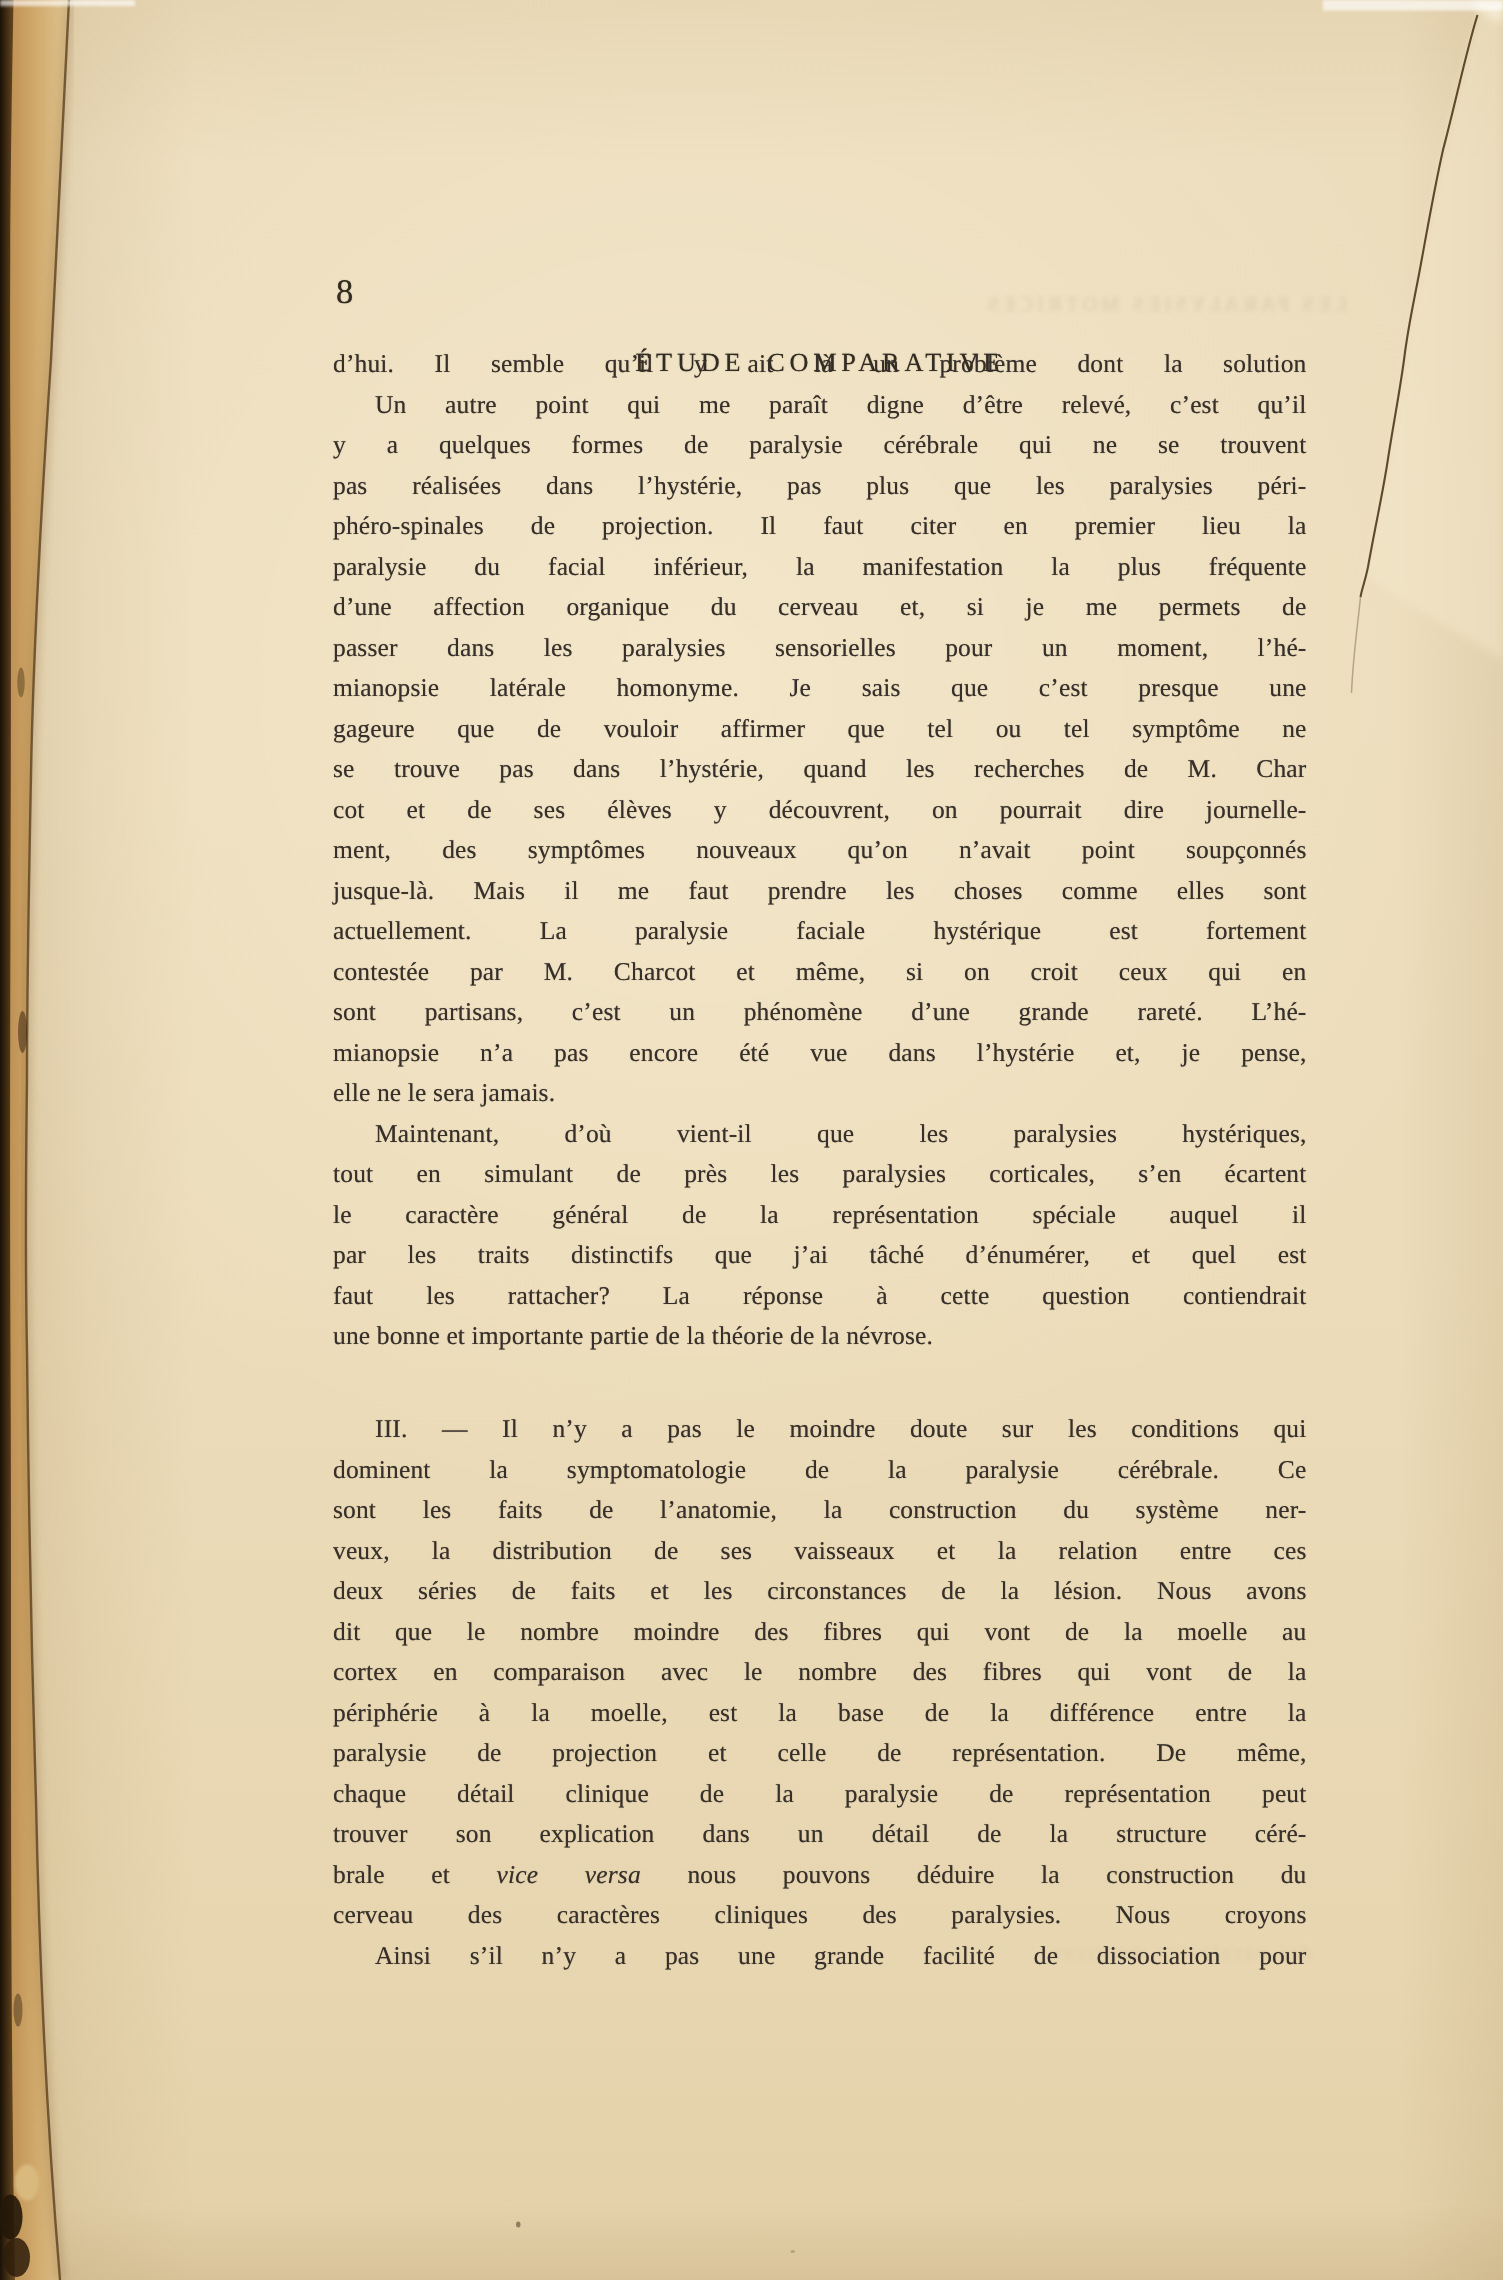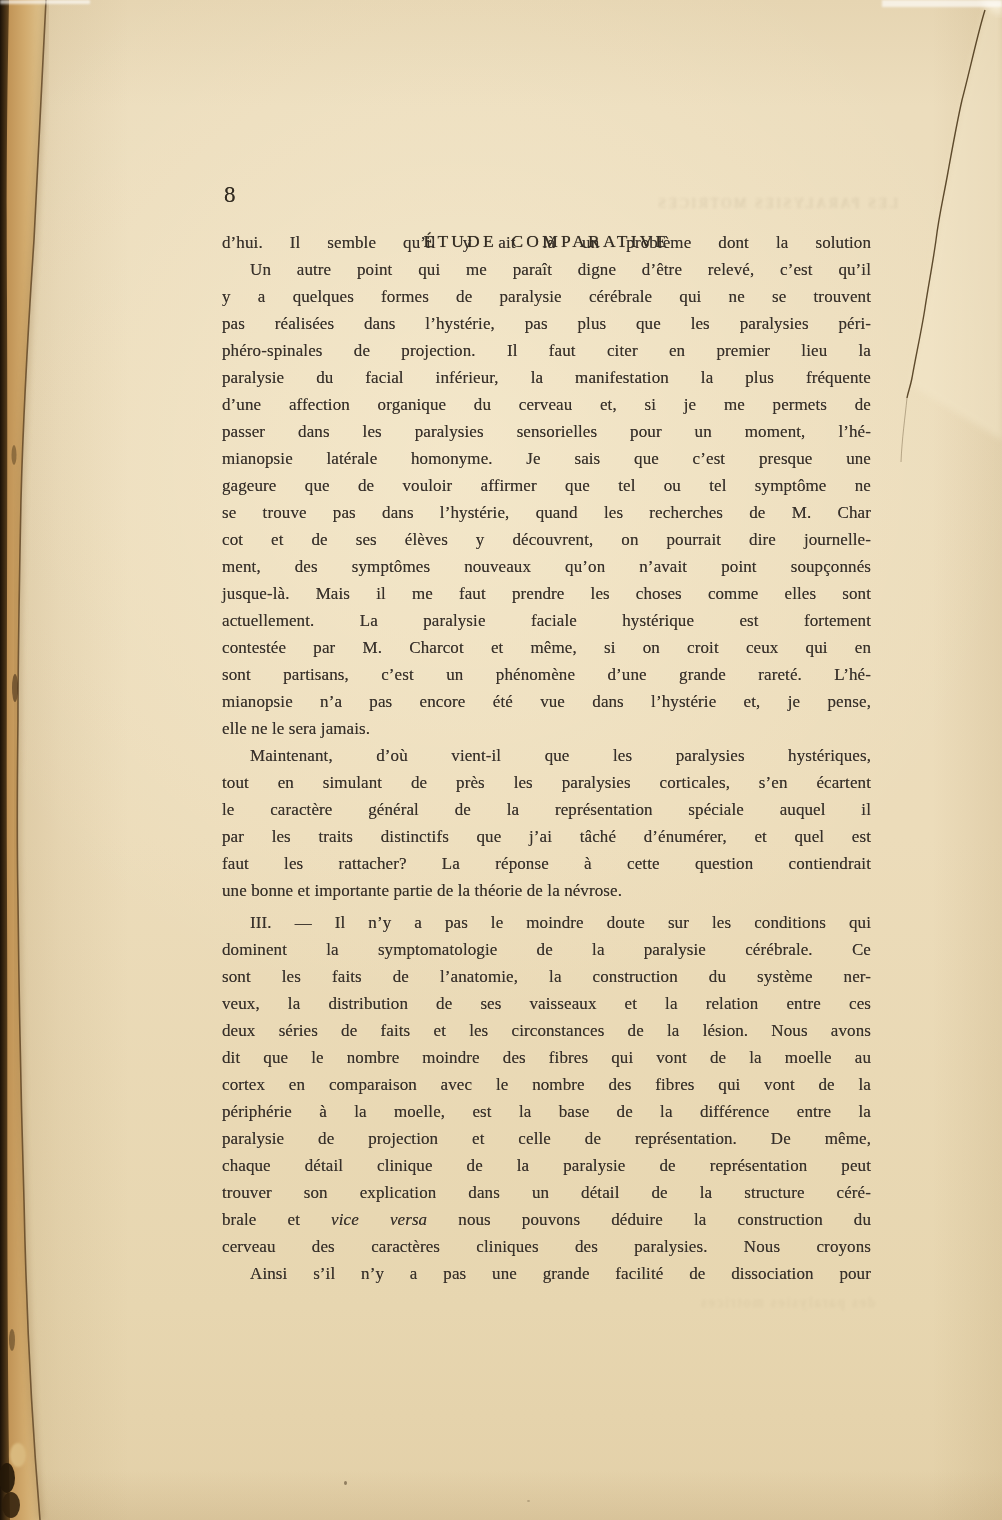--- a/index.html
+++ b/index.html
@@ -26,21 +26,21 @@
       text-shadow:0 0 .7px rgba(51,44,34,.75);margin-top:44px;}
   .ghost{position:absolute;color:#6d5c3c;transform:scaleX(-1);
          filter:blur(1.6px);pointer-events:none;white-space:nowrap;overflow:hidden;}
   .ghost-header{left:648px;top:196px;width:250px;font-size:14px;letter-spacing:2.5px;opacity:.16;}
   .ghost-line{left:640px;top:1295px;width:235px;font-size:14px;letter-spacing:2px;opacity:.09;}
 
   
   .text-block{position:absolute;left:222px;top:229px;width:649px;color:#37302a;
       font-size:17px;text-shadow:0 0 .55px rgba(55,48,42,.6);letter-spacing:.1px;}
   .para{margin:0;}
-  .para.gap{margin-top:5px;}
+  .para.gap{margin-top:35px;}
   .line{height:27px;line-height:27px;text-align:justify;text-justify:inter-word;
         text-align-last:justify;white-space:normal;}
   .line.ind{text-indent:28px;}
   .line.endl{text-align-last:left;}
   .line i{font-style:italic;}
 
   
   .binding-svg{position:absolute;left:0;top:0;}
   .crack-svg{position:absolute;left:880px;top:0;}
   .speck{position:absolute;border-radius:50%;background:#4e3c26;}

